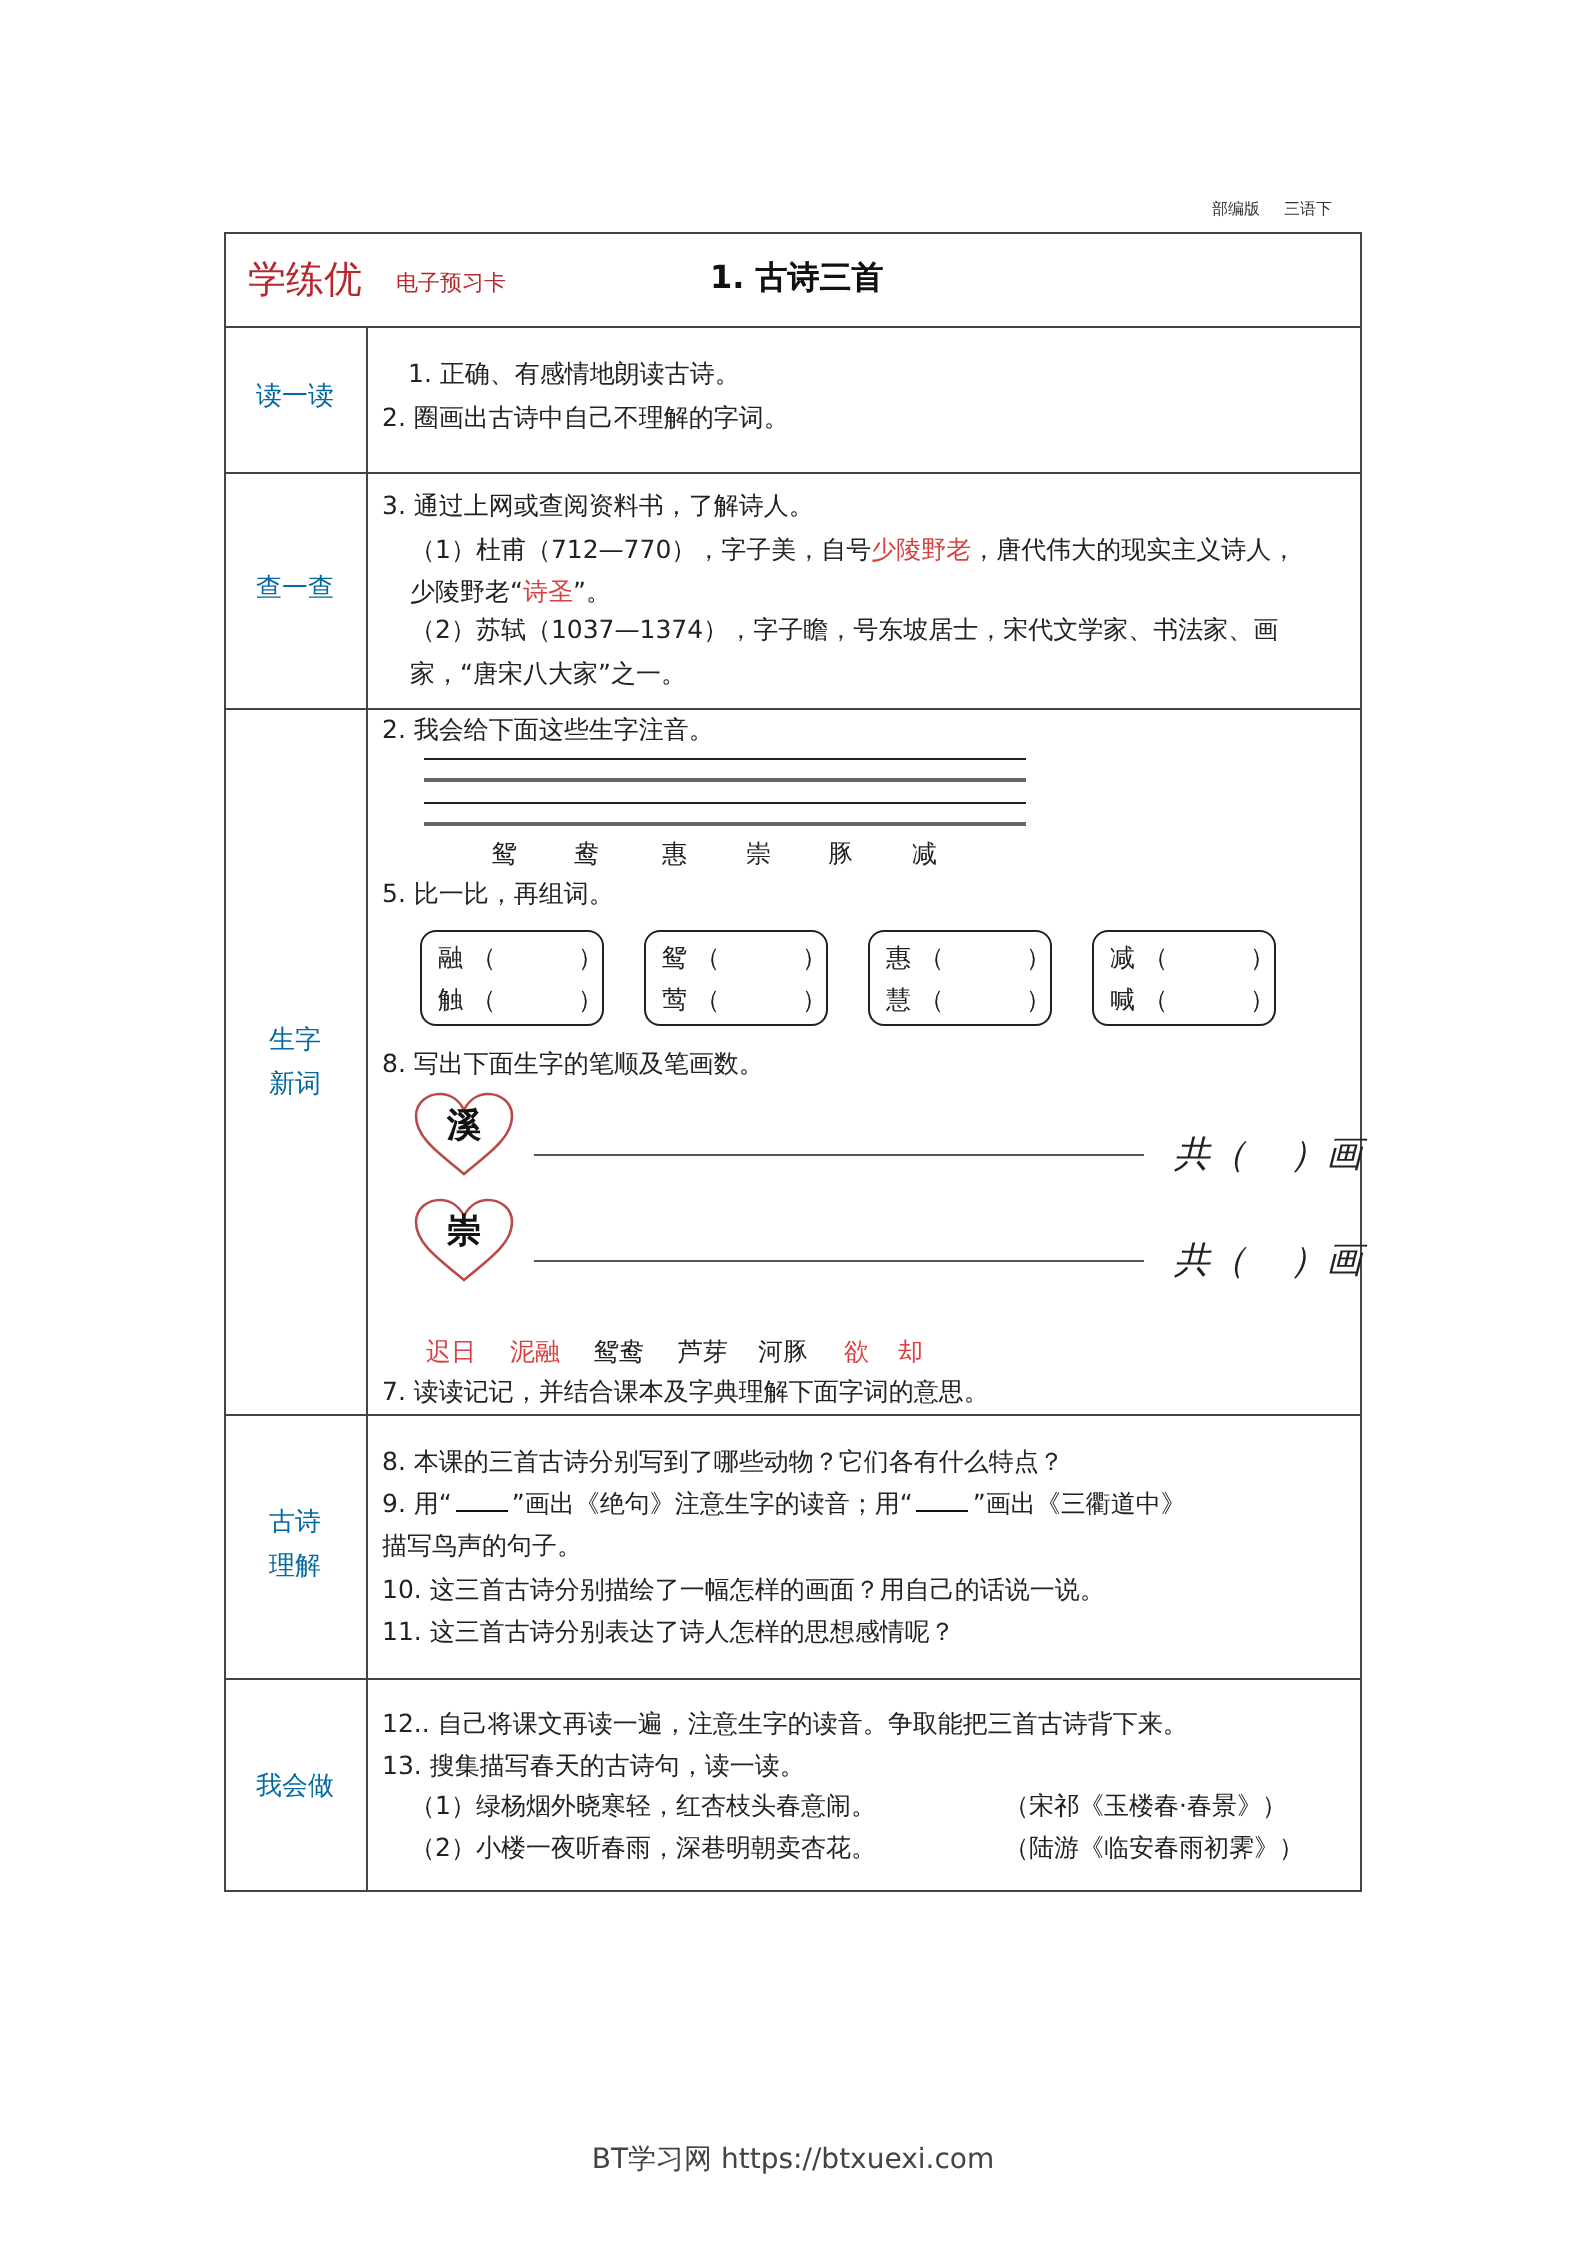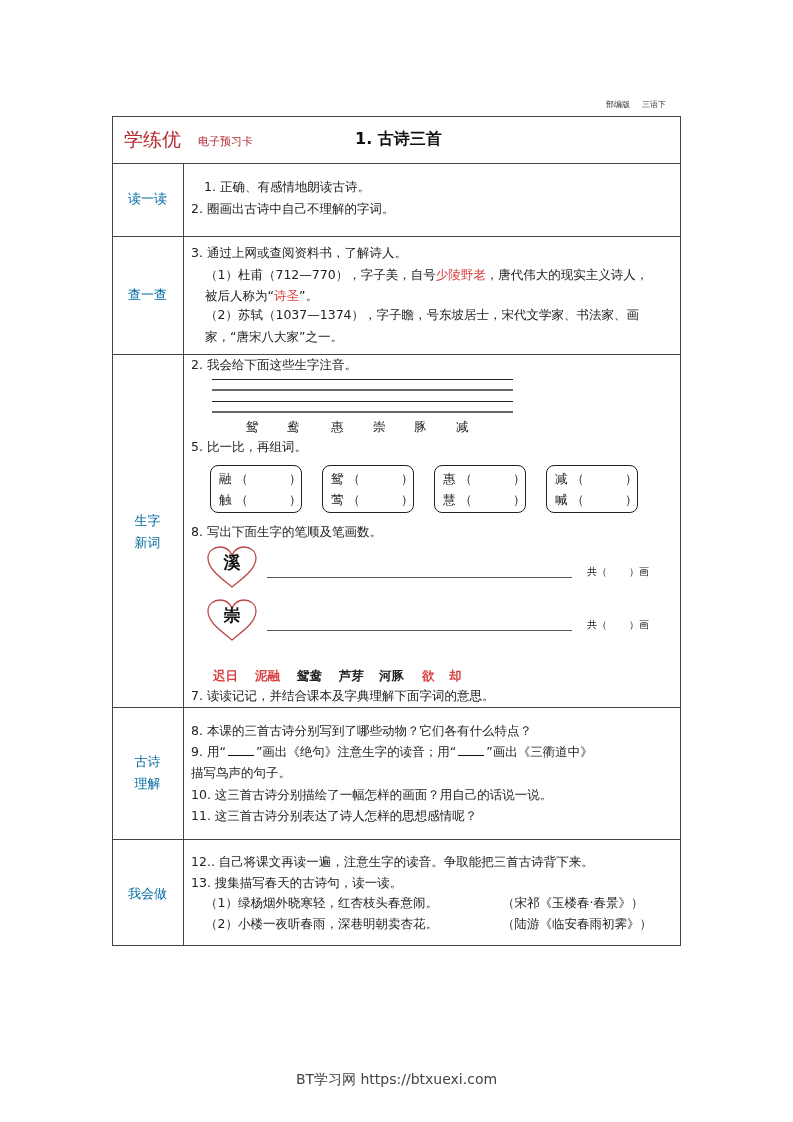--- a/index.html
+++ b/index.html
@@ -32,24 +32,24 @@
   .cbox { position:absolute; top:465px; width:92px; height:48px; border:1.5px solid #222; border-radius:8px; box-sizing:border-box; }
   .cbox .r { position:absolute; left:8px; font-size:12.5px; white-space:nowrap; }
   .cbox .r .paren-o { margin-left:4px; }
   .cbox .r .paren-c { position:absolute; left:70px; }
 
   .heart { position:absolute; width:52px; height:44px; }
   .heart svg { position:absolute; left:0; top:0; }
   .heart .hc { position:absolute; left:0; width:52px; top:6px; text-align:center; font-size:17px; font-weight:bold; color:#111; font-family:"DejaVu Serif", serif; }
 
   .wline { position:absolute; left:267px; width:305px; height:0; border-top:1.5px solid #555; }
-  .gong { position:absolute; left:587px; font-size:10px; white-space:nowrap; }
+  .gong { position:absolute; left:587px; font-size:18px; white-space:nowrap;font-style:italic; }
 
   .vocab { position:absolute; top:668px; left:213px; font-size:12.5px; }
-  .vocab span { position:absolute; white-space:nowrap;font-weight:bold; }
+  .vocab span { position:absolute; white-space:nowrap; }
 
   .blank { display:inline-block; width:26px; border-bottom:1.5px solid #111; height:9px; vertical-align:baseline; margin:0 2px; }
 
   .footer { position:absolute; left:0; width:793px; top:1071px; text-align:center; font-size:14px; color:#444; }
 </style>
 </head>
 <body>
 
 <div class="abs topnote">
   <span>部编版</span><span>三语下</span>
@@ -67,21 +67,21 @@
 <div class="abs brand-sub">电子预习卡</div>
 <div class="abs lesson-title">1.  古诗三首</div>
 
 <div class="rowlabel" style="top:188px">读一读</div>
 <div class="line" style="left:204px;top:179px">1. 正确、有感情地朗读古诗。</div>
 <div class="line" style="left:191px;top:201px">2. 圈画出古诗中自己不理解的字词。</div>
 
 <div class="rowlabel" style="top:284px">查一查</div>
 <div class="line" style="left:191px;top:245px">3. 通过上网或查阅资料书，了解诗人。</div>
 <div class="line" style="left:205px;top:267px"><span>（1）杜甫（712—770），字子美，自号</span><span class="red">少陵野老</span><span>，唐代伟大的现实主义诗人，</span></div>
-<div class="line" style="left:205px;top:288px"><span>被后人称为“</span><span class="red">诗圣</span><span>”。</span></div>
+<div class="line" style="left:205px;top:288px"><span>少陵野老“</span><span class="red">诗圣</span><span>”。</span></div>
 <div class="line" style="left:205px;top:307px">（2）苏轼（1037—1374），字子瞻，号东坡居士，宋代文学家、书法家、画</div>
 <div class="line" style="left:205px;top:329px">家，“唐宋八大家”之一。</div>
 
 <div class="rowlabel" style="top:510px">
     <div>生字</div>
     <div>新词</div>
   </div>
 
 <div class="line" style="left:191px;top:357px">2. 我会给下面这些生字注音。</div>
 <div class="pinyin-line pl-dark" style="top:379px"></div>

